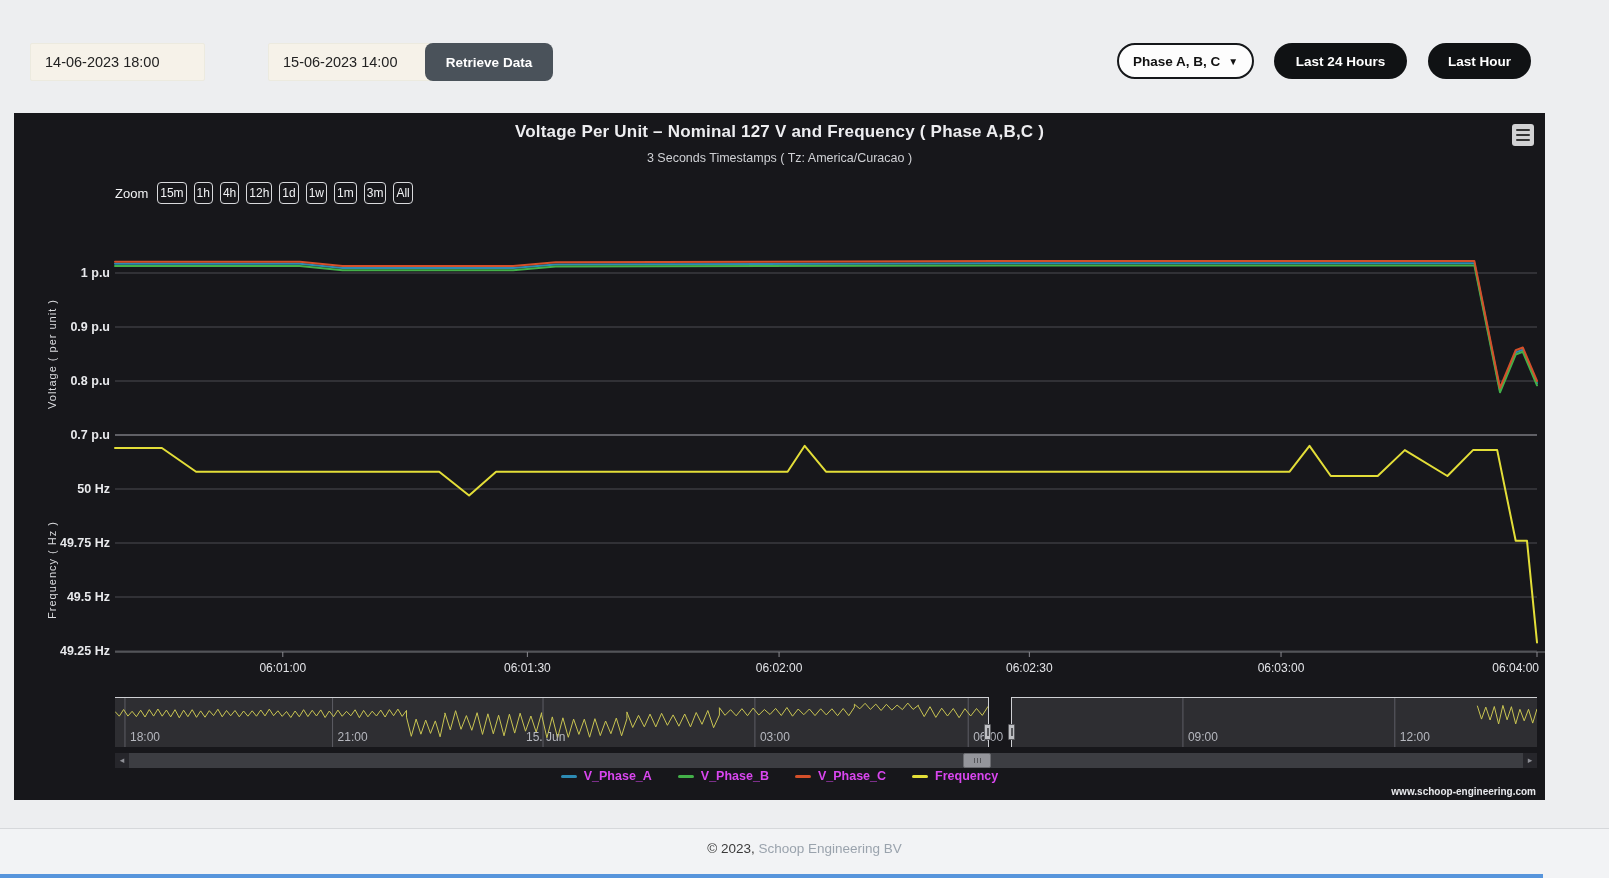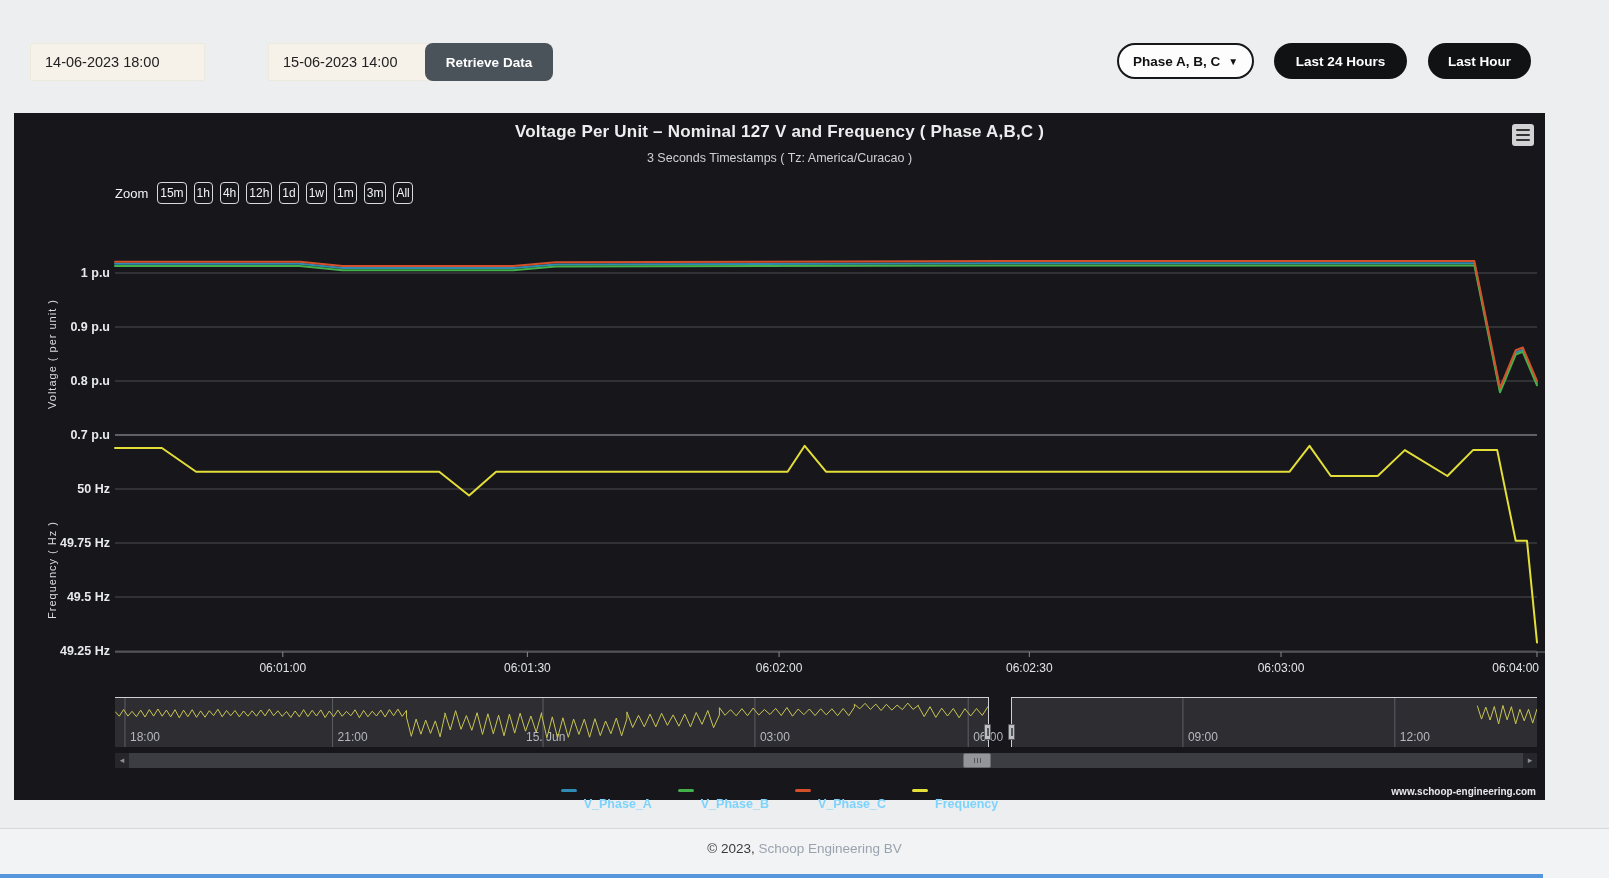--- a/index.html
+++ b/index.html
@@ -52,21 +52,21 @@
   .sb-track { position:absolute; left:14px; right:14px; top:0; height:15px; background:#3c3d42; cursor:pointer; }
   .sb-btn { position:absolute; top:0; width:14px; height:15px; background:#26262b; border:none; color:#9preserve;#8e8f96; color:#8e8f96; font-size:9px; line-height:15px; text-align:center; padding:0; cursor:pointer; }
   #sb-left { left:0; } #sb-right { right:0; }
   .sb-thumb { position:absolute; left:848px; top:0; width:28px; height:15px; background:#94959b; border:1px solid #6a6b70; border-radius:2px; cursor:grab; }
   .sb-thumb:before { content:""; position:absolute; left:10px; top:4px; bottom:4px; width:1px; background:#55565a; box-shadow:3px 0 0 #55565a, 6px 0 0 #55565a; }
 
   
   #legend { position:absolute; left:0; top:656px; width:100%; display:flex; justify-content:center; gap:26px; }
   .legend-item { display:flex; align-items:center; gap:7px; cursor:pointer; }
   .legend-dash { width:16px; height:3px; border-radius:2px; }
-  .legend-text { color:#7dd3fc; font-size:12.5px; font-weight:bold;margin-top:28px; }
+  .legend-text { color:#d946ef; font-size:12.5px; font-weight:bold; }
   .credits { position:absolute; right:9px; top:673px; color:#e8e9ec; font-size:10px; font-weight:bold; cursor:pointer; }
 
   
   .footer { position:absolute; left:0; top:828px; width:100%; height:50px; background:#f2f3f5; border-top:1px solid #d6d8db; text-align:center; font-size:13.5px; padding-top:12px; color:#3a3a3a; }
   .footer a { color:#9aa3ad; text-decoration:none; cursor:pointer;text-align:center; }
   .bottom-bar { position:absolute; left:0; bottom:0; width:1543px; height:4px; background:#5795dc; }
 </style>
 </head>
 <body>
 

